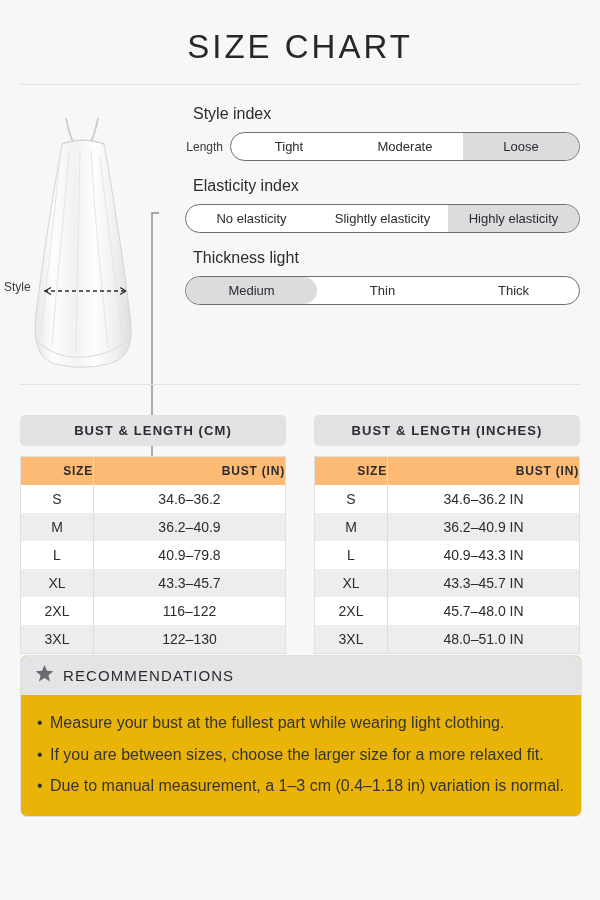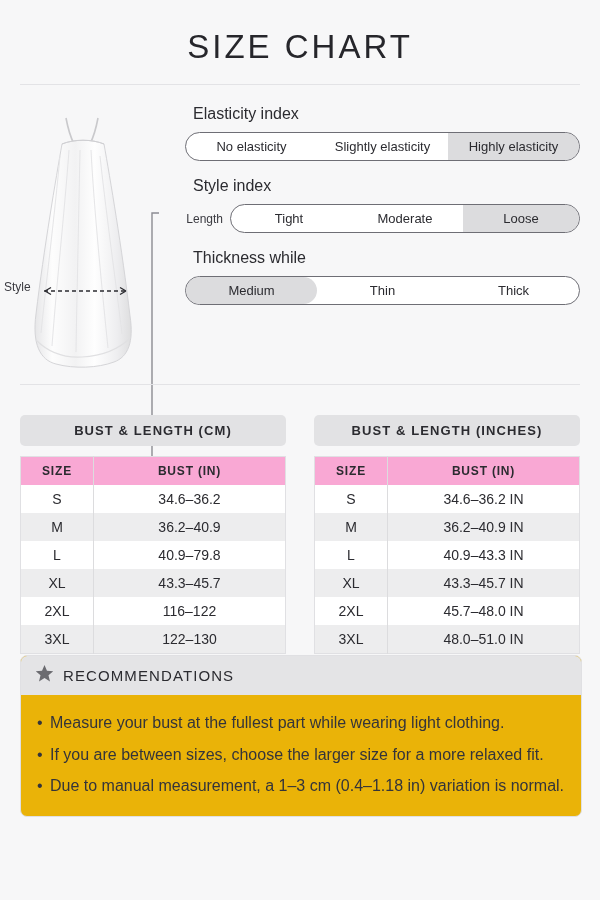--- a/index.html
+++ b/index.html
@@ -88,21 +88,21 @@
     font-weight:700;
     color:#2b2b30;
     padding:8px 0;
     margin-bottom:10px;
   }
   table { width:100%; border-collapse:collapse; border:1px solid #e0e0e3; background:#fff; }
   th, td {
     font-size:14px; color:#2b2b30; text-align:center;
     padding:6px 0; font-weight:400;
   }
-  thead th { background:#f9a8d4; font-size:12px; letter-spacing:0.8px; font-weight:700; padding:7px 0; }
+  thead th { background:#fdba74; font-size:12px; letter-spacing:0.8px; font-weight:700; padding:7px 0;text-align:right; }
   thead th.size-h, tbody td.size-c { width:72px; border-right:1px solid #dcdcde; }
   tbody tr:nth-child(even) td { background:#ededee; }
 
   
   .recs {
     position:absolute; left:20px; top:655px; width:560px;
     border:1px solid #e0e0e3; border-radius:7px;
     background:#eab308; overflow:hidden;
   }
   .recs-head {
@@ -172,44 +172,44 @@
     <div class="length-bracket">
       <svg width="10" height="248" viewBox="0 0 10 248">
         <path d="M9 1 L2 1 L2 247 L9 247" fill="none" stroke="#8c8c92" stroke-width="1.4"></path>
       </svg>
     </div>
   </div>
 
   <div class="indexes">
 
     <div class="idx-block">
-      <div class="idx-title">Elasticity index</div>
-      <div class="pill-row">
-        <div class="pill">
-          <div class="seg">No elasticity</div>
-          <div class="seg">Slightly elasticity</div>
-          <div class="seg sel right">Highly elasticity</div>
-        </div>
-      </div>
-    </div>
-
-    <div class="idx-block">
       <div class="idx-title">Style index</div>
       <div class="pill-row">
         <div class="pill-row-label">Length</div>
         <div class="pill">
           <div class="seg">Tight</div>
           <div class="seg">Moderate</div>
           <div class="seg sel right">Loose</div>
         </div>
       </div>
     </div>
 
     <div class="idx-block">
-      <div class="idx-title">Thickness while</div>
+      <div class="idx-title">Elasticity index</div>
+      <div class="pill-row">
+        <div class="pill">
+          <div class="seg">No elasticity</div>
+          <div class="seg">Slightly elasticity</div>
+          <div class="seg sel right">Highly elasticity</div>
+        </div>
+      </div>
+    </div>
+
+    <div class="idx-block">
+      <div class="idx-title">Thickness light</div>
       <div class="pill-row">
         <div class="pill">
           <div class="seg sel mid">Medium</div>
           <div class="seg">Thin</div>
           <div class="seg">Thick</div>
         </div>
       </div>
     </div>
 
   </div>

